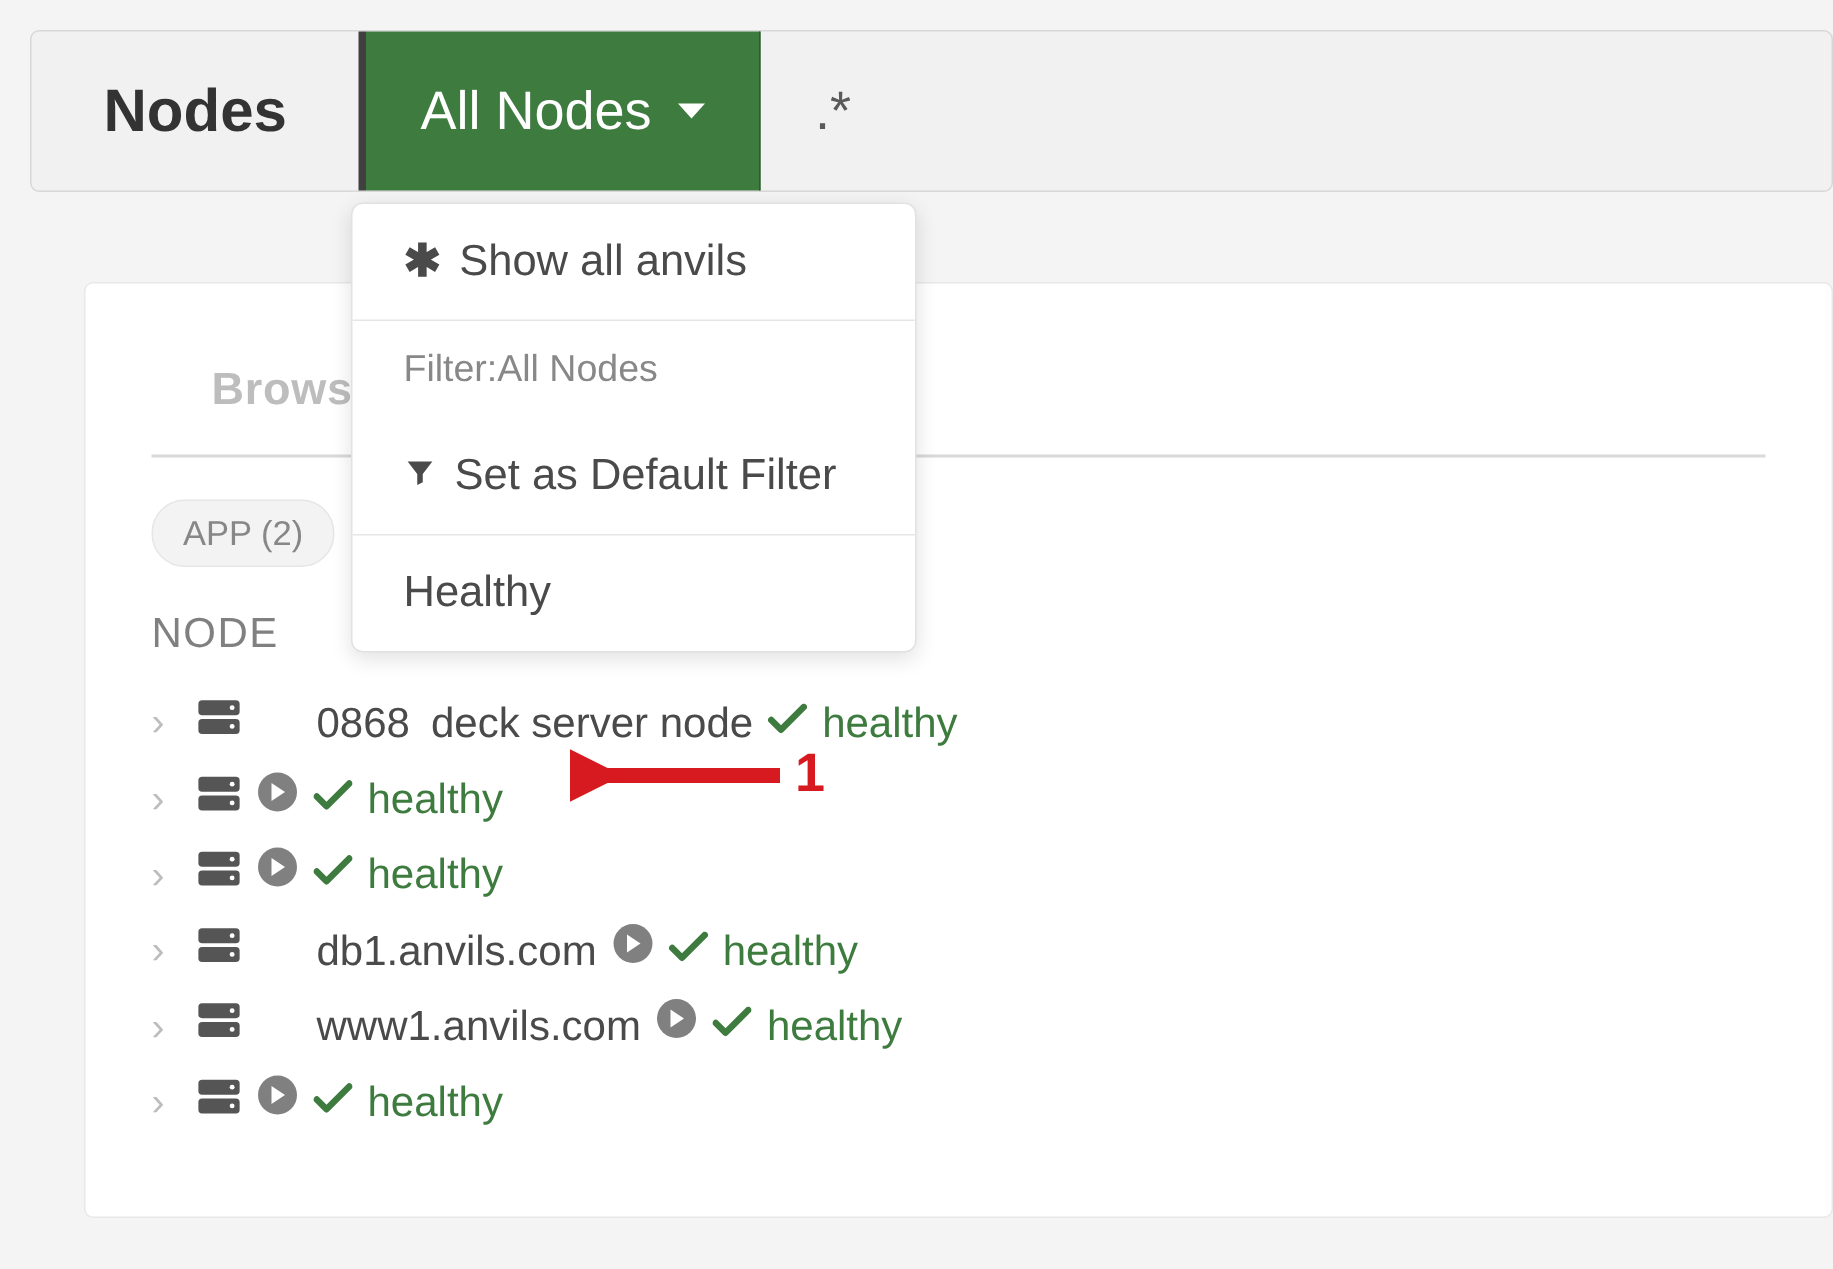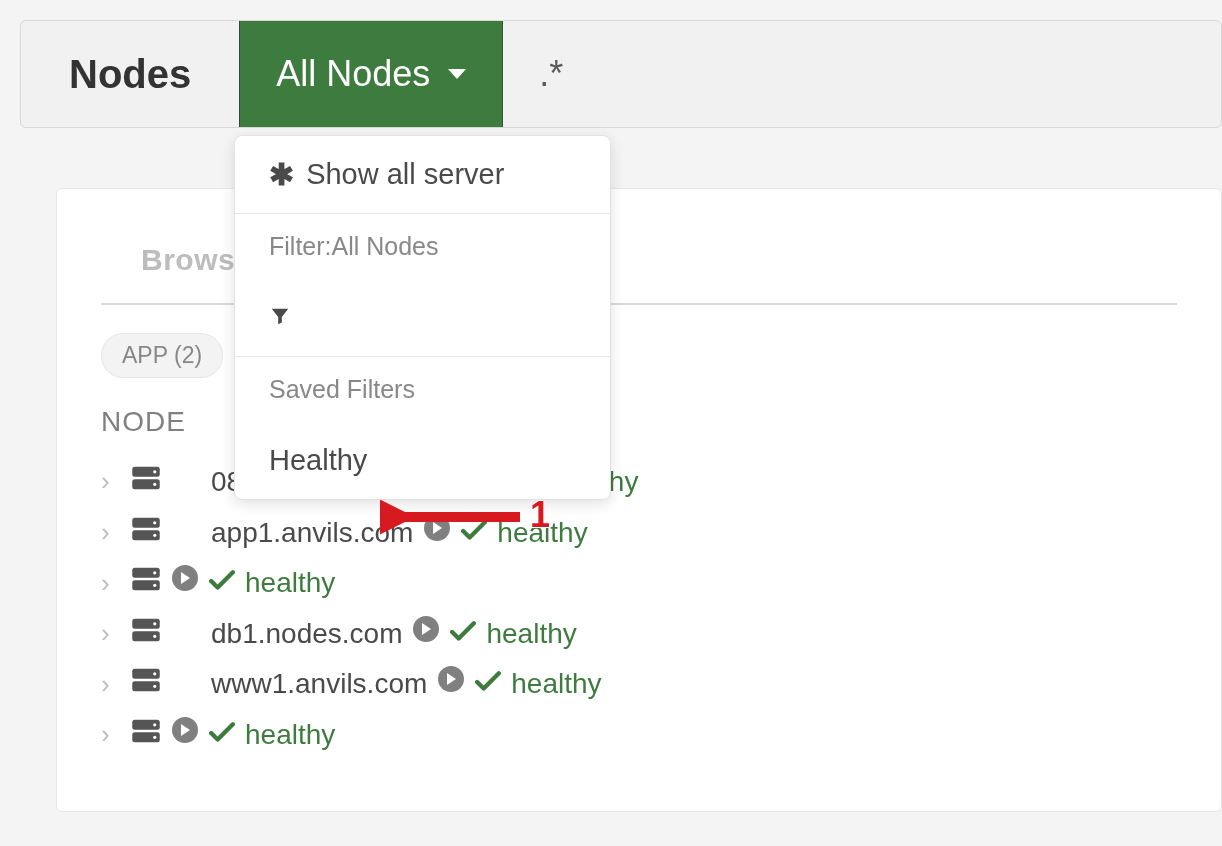--- a/index.html
+++ b/index.html
@@ -24,21 +24,21 @@
       width: 1202px;
       height: 108px;
     }
     .nodes-label {
       display: flex;
       align-items: center;
       padding: 0 48px;
       font-size: 40px;
       font-weight: 600;
       color: #333;
-      border-right: 1px solid #404040;
+      border-right: 5px solid #404040;
     }
     .all-nodes-btn {
       display: flex;
       align-items: center;
       background: #3e7b3f;
       color: #fff;
       font-size: 36px;
       padding: 0 36px;
       border: none;
       cursor: pointer;
@@ -235,56 +235,55 @@
         <span class="healthy-text">healthy</span>
       </div>
       <div class="node-row">
         <span class="chevron">›</span>
         <span class="hdd-icon"><svg viewBox="0 0 24 20" fill="#555">
             <rect x="1" y="1" width="22" height="8" rx="2"></rect>
             <rect x="1" y="11" width="22" height="8" rx="2"></rect>
             <circle cx="19" cy="5" r="1.3" fill="#fff"></circle>
             <circle cx="19" cy="15" r="1.3" fill="#fff"></circle>
           </svg></span>
-        <span class="node-name">app1.anvils.com</span>
-        <span class="arrow-circle"><svg viewBox="0 0 28 28">
-            <circle cx="14" cy="14" r="13" fill="#808080"></circle>
-            <path d="M10 8 L19 14 L10 20 Z" fill="#fff"></path>
-          </svg></span>
-        <span class="check-icon"><svg viewBox="0 0 24 20">
-            <path d="M2 10 L8 16 L22 2" stroke="#3e7b3f" stroke-width="4" fill="none" stroke-linecap="round" stroke-linejoin="round"></path>
-          </svg></span>
-        <span class="healthy-text">healthy</span>
-      </div>
-      <div class="node-row">
-        <span class="chevron">›</span>
-        <span class="hdd-icon"><svg viewBox="0 0 24 20" fill="#555">
-            <rect x="1" y="1" width="22" height="8" rx="2"></rect>
-            <rect x="1" y="11" width="22" height="8" rx="2"></rect>
-            <circle cx="19" cy="5" r="1.3" fill="#fff"></circle>
-            <circle cx="19" cy="15" r="1.3" fill="#fff"></circle>
-          </svg></span>
-        <span class="arrow-circle"><svg viewBox="0 0 28 28">
-            <circle cx="14" cy="14" r="13" fill="#808080"></circle>
-            <path d="M10 8 L19 14 L10 20 Z" fill="#fff"></path>
-          </svg></span>
-        <span class="check-icon"><svg viewBox="0 0 24 20">
-            <path d="M2 10 L8 16 L22 2" stroke="#3e7b3f" stroke-width="4" fill="none" stroke-linecap="round" stroke-linejoin="round"></path>
-          </svg></span>
-        <span class="healthy-text">healthy</span>
-      </div>
-      <div class="node-row">
-        <span class="chevron">›</span>
-        <span class="hdd-icon"><svg viewBox="0 0 24 20" fill="#555">
-            <rect x="1" y="1" width="22" height="8" rx="2"></rect>
-            <rect x="1" y="11" width="22" height="8" rx="2"></rect>
-            <circle cx="19" cy="5" r="1.3" fill="#fff"></circle>
-            <circle cx="19" cy="15" r="1.3" fill="#fff"></circle>
-          </svg></span>
-        <span class="node-name">db1.nodes.com</span>
+        <span class="arrow-circle"><svg viewBox="0 0 28 28">
+            <circle cx="14" cy="14" r="13" fill="#808080"></circle>
+            <path d="M10 8 L19 14 L10 20 Z" fill="#fff"></path>
+          </svg></span>
+        <span class="check-icon"><svg viewBox="0 0 24 20">
+            <path d="M2 10 L8 16 L22 2" stroke="#3e7b3f" stroke-width="4" fill="none" stroke-linecap="round" stroke-linejoin="round"></path>
+          </svg></span>
+        <span class="healthy-text">healthy</span>
+      </div>
+      <div class="node-row">
+        <span class="chevron">›</span>
+        <span class="hdd-icon"><svg viewBox="0 0 24 20" fill="#555">
+            <rect x="1" y="1" width="22" height="8" rx="2"></rect>
+            <rect x="1" y="11" width="22" height="8" rx="2"></rect>
+            <circle cx="19" cy="5" r="1.3" fill="#fff"></circle>
+            <circle cx="19" cy="15" r="1.3" fill="#fff"></circle>
+          </svg></span>
+        <span class="arrow-circle"><svg viewBox="0 0 28 28">
+            <circle cx="14" cy="14" r="13" fill="#808080"></circle>
+            <path d="M10 8 L19 14 L10 20 Z" fill="#fff"></path>
+          </svg></span>
+        <span class="check-icon"><svg viewBox="0 0 24 20">
+            <path d="M2 10 L8 16 L22 2" stroke="#3e7b3f" stroke-width="4" fill="none" stroke-linecap="round" stroke-linejoin="round"></path>
+          </svg></span>
+        <span class="healthy-text">healthy</span>
+      </div>
+      <div class="node-row">
+        <span class="chevron">›</span>
+        <span class="hdd-icon"><svg viewBox="0 0 24 20" fill="#555">
+            <rect x="1" y="1" width="22" height="8" rx="2"></rect>
+            <rect x="1" y="11" width="22" height="8" rx="2"></rect>
+            <circle cx="19" cy="5" r="1.3" fill="#fff"></circle>
+            <circle cx="19" cy="15" r="1.3" fill="#fff"></circle>
+          </svg></span>
+        <span class="node-name">db1.anvils.com</span>
         <span class="arrow-circle"><svg viewBox="0 0 28 28">
             <circle cx="14" cy="14" r="13" fill="#808080"></circle>
             <path d="M10 8 L19 14 L10 20 Z" fill="#fff"></path>
           </svg></span>
         <span class="check-icon"><svg viewBox="0 0 24 20">
             <path d="M2 10 L8 16 L22 2" stroke="#3e7b3f" stroke-width="4" fill="none" stroke-linecap="round" stroke-linejoin="round"></path>
           </svg></span>
         <span class="healthy-text">healthy</span>
       </div>
       <div class="node-row">
@@ -321,35 +320,35 @@
             <path d="M2 10 L8 16 L22 2" stroke="#3e7b3f" stroke-width="4" fill="none" stroke-linecap="round" stroke-linejoin="round"></path>
           </svg></span>
         <span class="healthy-text">healthy</span>
       </div>
     </div>
 </div>
 
 <div class="dropdown">
   <div class="dropdown-item">
     <span class="asterisk-icon">✱</span>
-    <span>Show all server</span>
+    <span>Show all anvils</span>
   </div>
   <div class="dropdown-divider"></div>
   <div class="dropdown-header">
     <span>Filter:</span><span>All Nodes</span>
   </div>
   <div class="dropdown-item">
     <span class="funnel-icon">
       <svg viewBox="0 0 24 24" fill="#4a4a4a">
           <path d="M3 4h18l-7 9v6l-4 2v-8L3 4z"></path>
         </svg>
     </span>
+    <span>Set as Default Filter</span>
   </div>
   <div class="dropdown-divider"></div>
-  <div class="dropdown-header">Saved Filters</div>
   <div class="dropdown-item">
     <span>Healthy</span>
   </div>
 </div>
 
 <svg class="annotation-arrow" width="150" height="50" viewBox="0 0 150 50">
   <defs>
     <marker id="ahead" markerWidth="12" markerHeight="12" refX="2" refY="5" orient="auto">
       <path d="M10,0 L0,5 L10,10 Z" fill="#d71920"></path>
     </marker>

